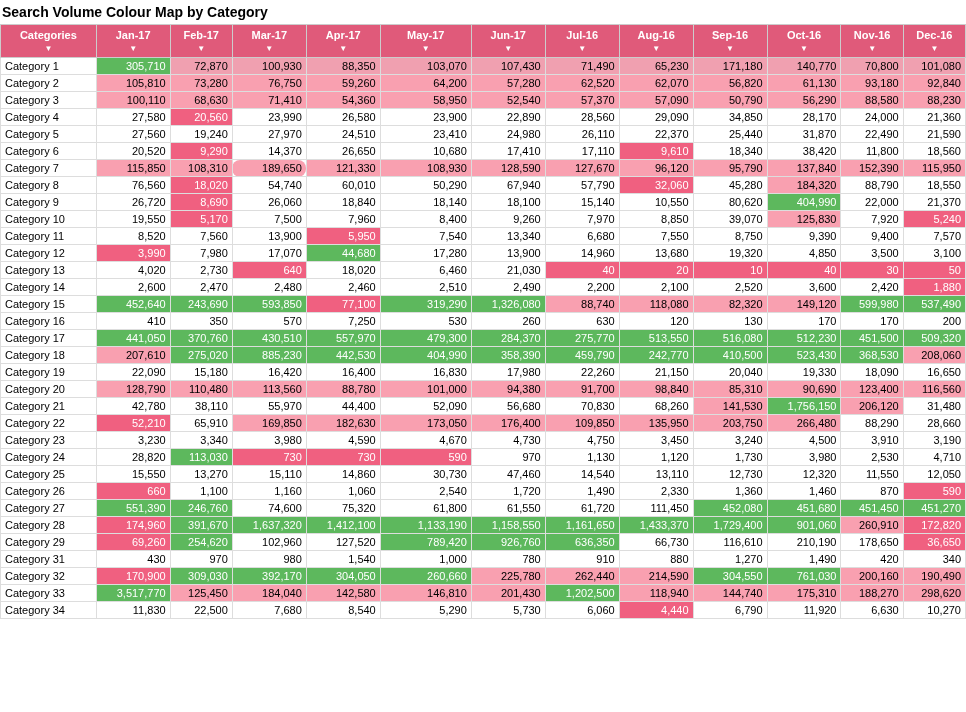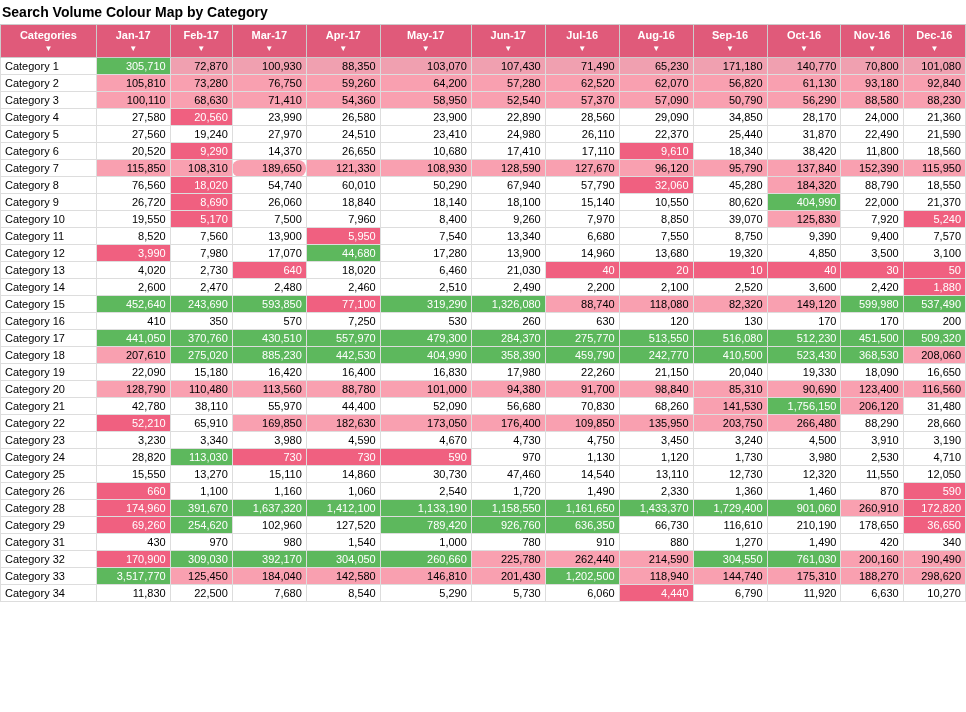--- a/index.html
+++ b/index.html
@@ -438,20 +438,35 @@
           <td style="background-color: rgb(255, 255, 255);">2,540</td>
           <td style="background-color: rgb(255, 255, 255);">1,720</td>
           <td style="background-color: rgb(255, 255, 255);">1,490</td>
           <td style="background-color: rgb(255, 255, 255);">2,330</td>
           <td style="background-color: rgb(255, 255, 255);">1,360</td>
           <td style="background-color: rgb(255, 255, 255);">1,460</td>
           <td style="background-color: rgb(255, 255, 255);">870</td>
           <td style="background-color: rgb(240, 96, 128); color: rgb(255, 255, 255);">590</td>
         </tr>
         <tr>
+          <td style="background: rgb(255, 255, 255); min-width: 75px;">Category 27</td>
+          <td style="background-color: rgb(93, 184, 93); color: rgb(255, 255, 255);">551,390</td>
+          <td style="background-color: rgb(93, 184, 93); color: rgb(255, 255, 255);">246,760</td>
+          <td style="background-color: rgb(255, 255, 255);">74,600</td>
+          <td style="background-color: rgb(255, 255, 255);">75,320</td>
+          <td style="background-color: rgb(255, 255, 255);">61,800</td>
+          <td style="background-color: rgb(255, 255, 255);">61,550</td>
+          <td style="background-color: rgb(255, 255, 255);">61,720</td>
+          <td style="background-color: rgb(255, 255, 255);">111,450</td>
+          <td style="background-color: rgb(93, 184, 93); color: rgb(255, 255, 255);">452,080</td>
+          <td style="background-color: rgb(93, 184, 93); color: rgb(255, 255, 255);">451,680</td>
+          <td style="background-color: rgb(93, 184, 93); color: rgb(255, 255, 255);">451,450</td>
+          <td style="background-color: rgb(93, 184, 93); color: rgb(255, 255, 255);">451,270</td>
+        </tr>
+        <tr>
           <td style="background: rgb(255, 255, 255); min-width: 75px;">Category 28</td>
           <td style="background-color: rgb(240, 96, 128); color: rgb(255, 255, 255);">174,960</td>
           <td style="background-color: rgb(93, 184, 93); color: rgb(255, 255, 255);">391,670</td>
           <td style="background-color: rgb(93, 184, 93); color: rgb(255, 255, 255);">1,637,320</td>
           <td style="background-color: rgb(93, 184, 93); color: rgb(255, 255, 255);">1,412,100</td>
           <td style="background-color: rgb(93, 184, 93); color: rgb(255, 255, 255);">1,133,190</td>
           <td style="background-color: rgb(93, 184, 93); color: rgb(255, 255, 255);">1,158,550</td>
           <td style="background-color: rgb(93, 184, 93); color: rgb(255, 255, 255);">1,161,650</td>
           <td style="background-color: rgb(93, 184, 93); color: rgb(255, 255, 255);">1,433,370</td>
           <td style="background-color: rgb(93, 184, 93); color: rgb(255, 255, 255);">1,729,400</td>

